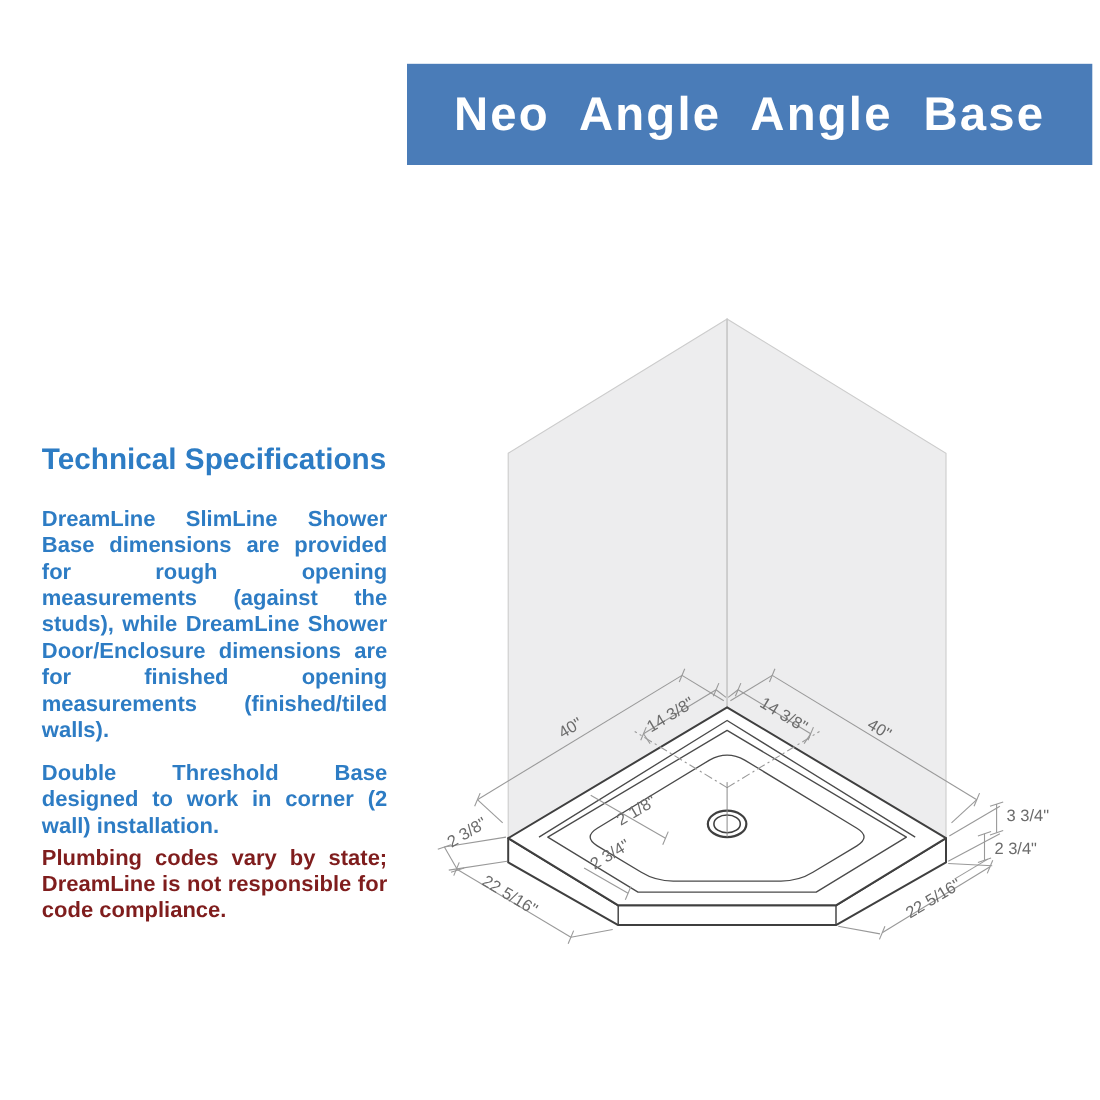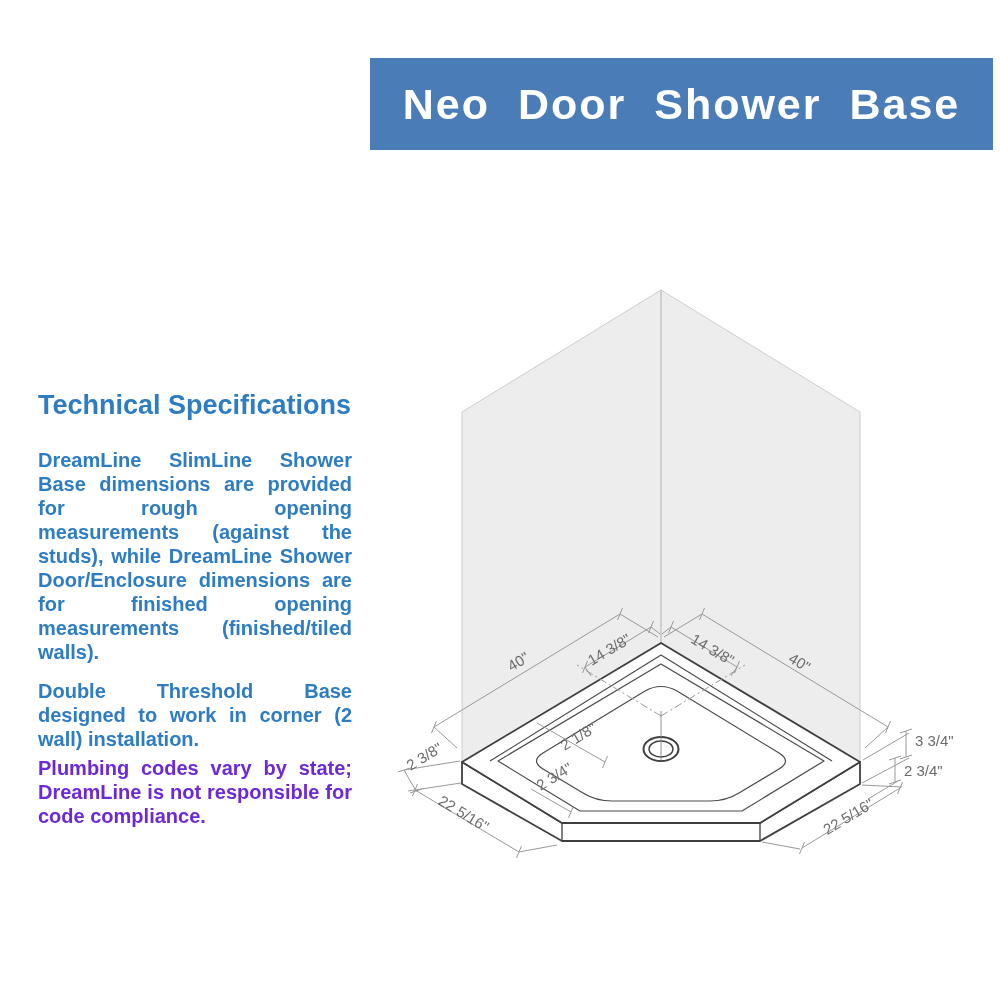--- a/index.html
+++ b/index.html
@@ -2,40 +2,40 @@
 <html><head>
 <meta charset="utf-8">
 <style>
   html,body{margin:0;padding:0;background:#ffffff;}
   .page{position:relative;width:1000px;height:1000px;background:#fff;overflow:hidden;
         font-family:"Liberation Sans",sans-serif;}
   .banner{position:absolute;left:370px;top:58px;width:623px;height:92px;
           background:#4a7cb8;display:flex;align-items:center;justify-content:center;}
   .banner-title{color:#ffffff;font-size:43px;font-weight:bold;letter-spacing:2px;word-spacing:14px;}
   .specs{position:absolute;left:38px;top:390px;width:314px;color:#2d7cc4;font-weight:bold;}
-  .specs-heading{font-size:27px;margin:0 0 27px 0;}
+  .specs-heading{font-size:27px;margin:12px 0 27px 0;}
   .para{font-size:20px;line-height:24px;text-align:justify;margin:0 0 15px 0;}
   .para.double{margin-bottom:5px;}
   .sku-block{color:#1f3a7d;font-size:23px;line-height:31px;margin:0 0 12px 0;white-space:pre;}
-  .para.dark{color:#6d28d9;margin-bottom:0;}
+  .para.dark{color:#7f1d1d;margin-bottom:0;}
   .diagram{position:absolute;left:380px;top:270px;}
   svg text{font-family:"Liberation Sans",sans-serif;font-size:15px;fill:#6b6b6b;}
   .dimline{stroke:#999;stroke-width:1;fill:none;}
   .dashline{stroke:#999;stroke-width:1;fill:none;stroke-dasharray:8 3 2 3;}
   .baseline1{stroke:#3f3f3f;stroke-width:1.8;fill:#ffffff;stroke-linejoin:round;}
   .baseline2{stroke:#4a4a4a;stroke-width:1.2;fill:none;stroke-linejoin:round;}
   .wall{fill:#ededee;stroke:#cccccc;stroke-width:1;}
 </style>
 </head>
 <body>
 
 <div class="page">
 
   <div class="banner">
-    <span class="banner-title">Neo Door Shower Base</span>
+    <span class="banner-title">Neo Angle Angle Base</span>
   </div>
 
   <div class="specs">
     <div class="specs-heading">Technical Specifications</div>
     <p class="para">DreamLine SlimLine Shower Base dimensions are provided for rough opening measurements (against the studs), while DreamLine Shower Door/Enclosure dimensions are for finished opening measurements (finished/tiled walls).</p>
     <p class="para double">Double Threshold Base designed to work in corner (2 wall) installation.</p>
     <p class="para dark">Plumbing codes vary by state; DreamLine is not responsible for code compliance.</p>
   </div>
 
   <div class="diagram">

